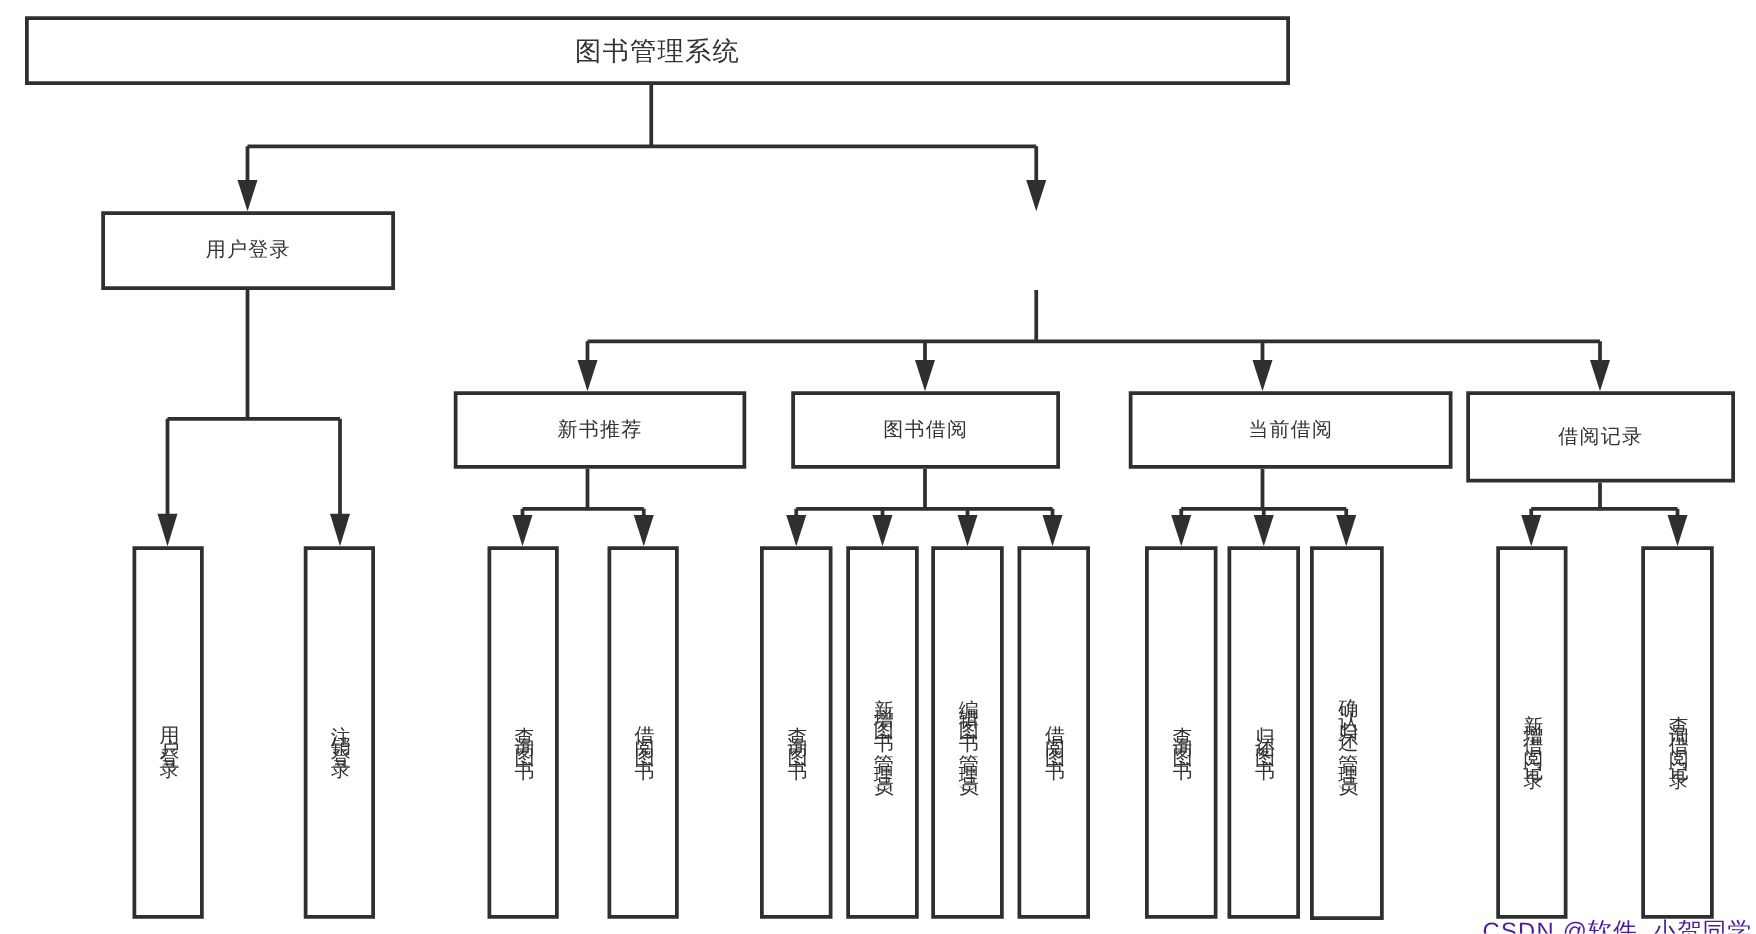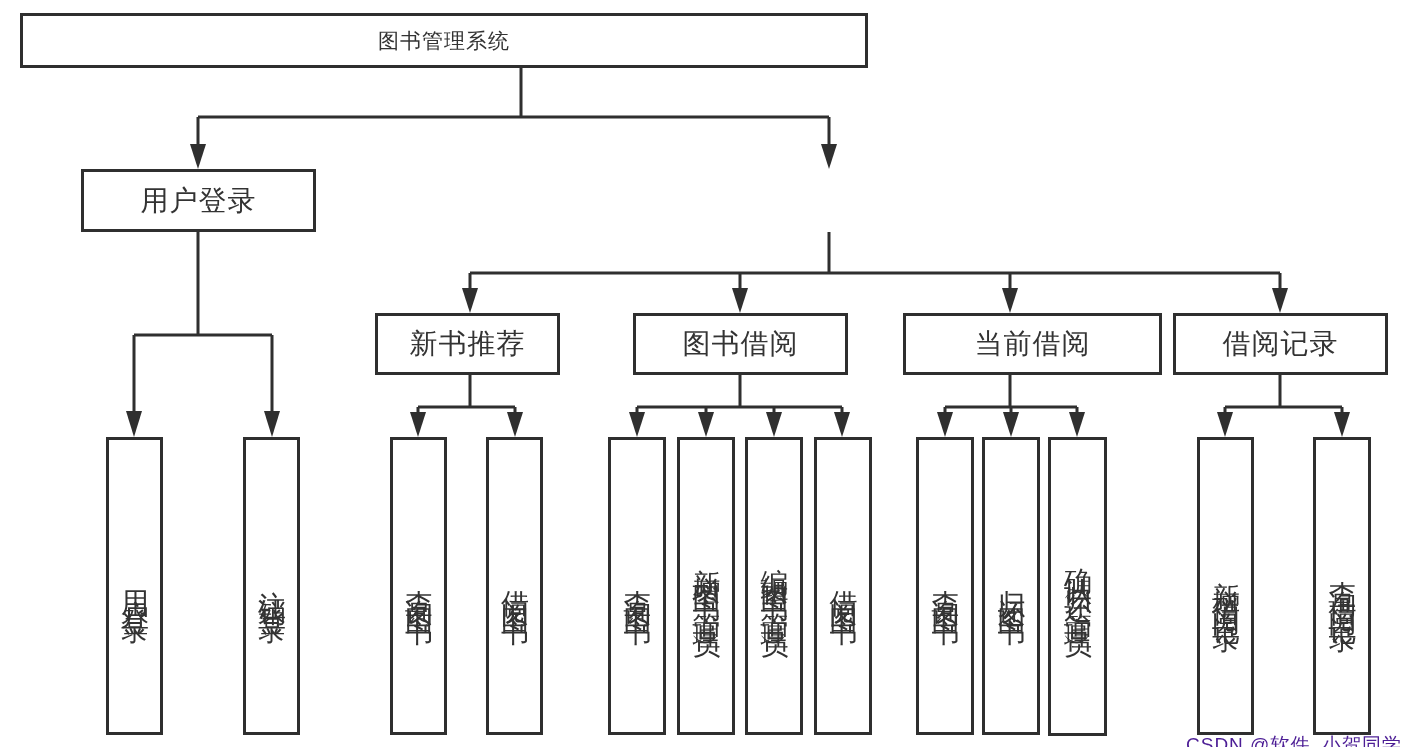--- a/index.html
+++ b/index.html
@@ -13,21 +13,21 @@
   .connectors{position:absolute;left:0;top:0;}
   .box{
     position:absolute;
     box-sizing:border-box;
     border:3px solid #2f2f2f;
     background:#ffffff;
     display:flex;
     align-items:center;
     justify-content:center;
     color:#333333;
-    font-size:28px;
+    font-size:16px;
     letter-spacing:1px;
     z-index:2;
   }
   .box.root{font-size:21px;}
   .vbox span{
     writing-mode:vertical-rl;
     text-orientation:mixed;
     letter-spacing:9px;
     line-height:1;
     white-space:nowrap;
@@ -87,38 +87,38 @@
 
       <polygon points="937,412 953,412 945,437"></polygon>
       <polygon points="1003,412 1019,412 1011,437"></polygon>
       <polygon points="1069,412 1085,412 1077,437"></polygon>
 
       <polygon points="1217,412 1233,412 1225,437"></polygon>
       <polygon points="1334,412 1350,412 1342,437"></polygon>
     </g>
   </svg>
 
-  <div class="box root" style="left:20px;top:13px;width:848px;height:55px;">
+  <div class="box root" style="left:20px;top:13px;width:1012px;height:55px;">
     <span>图书管理系统</span>
   </div>
 
   <div class="box" style="left:81px;top:169px;width:235px;height:63px;">
     <span>用户登录</span>
   </div>
 
-  <div class="box" style="left:363px;top:313px;width:185px;height:62px;margin-left:12px;">
+  <div class="box" style="left:363px;top:313px;width:234px;height:62px;">
     <span>新书推荐</span>
   </div>
   <div class="box" style="left:633px;top:313px;width:215px;height:62px;">
     <span>图书借阅</span>
   </div>
   <div class="box" style="left:903px;top:313px;width:259px;height:62px;">
     <span>当前借阅</span>
   </div>
-  <div class="box" style="left:1173px;top:313px;width:215px;height:62px;justify-content:center;">
+  <div class="box" style="left:1173px;top:313px;width:215px;height:73px;justify-content:center;">
     <span>借阅记录</span>
   </div>
 
   <div class="box vbox" style="left:106px;top:437px;width:57px;height:298px;">
     <span>用户登录</span>
   </div>
   <div class="box vbox" style="left:243px;top:437px;width:57px;height:298px;">
     <span>注销登录</span>
   </div>
 

